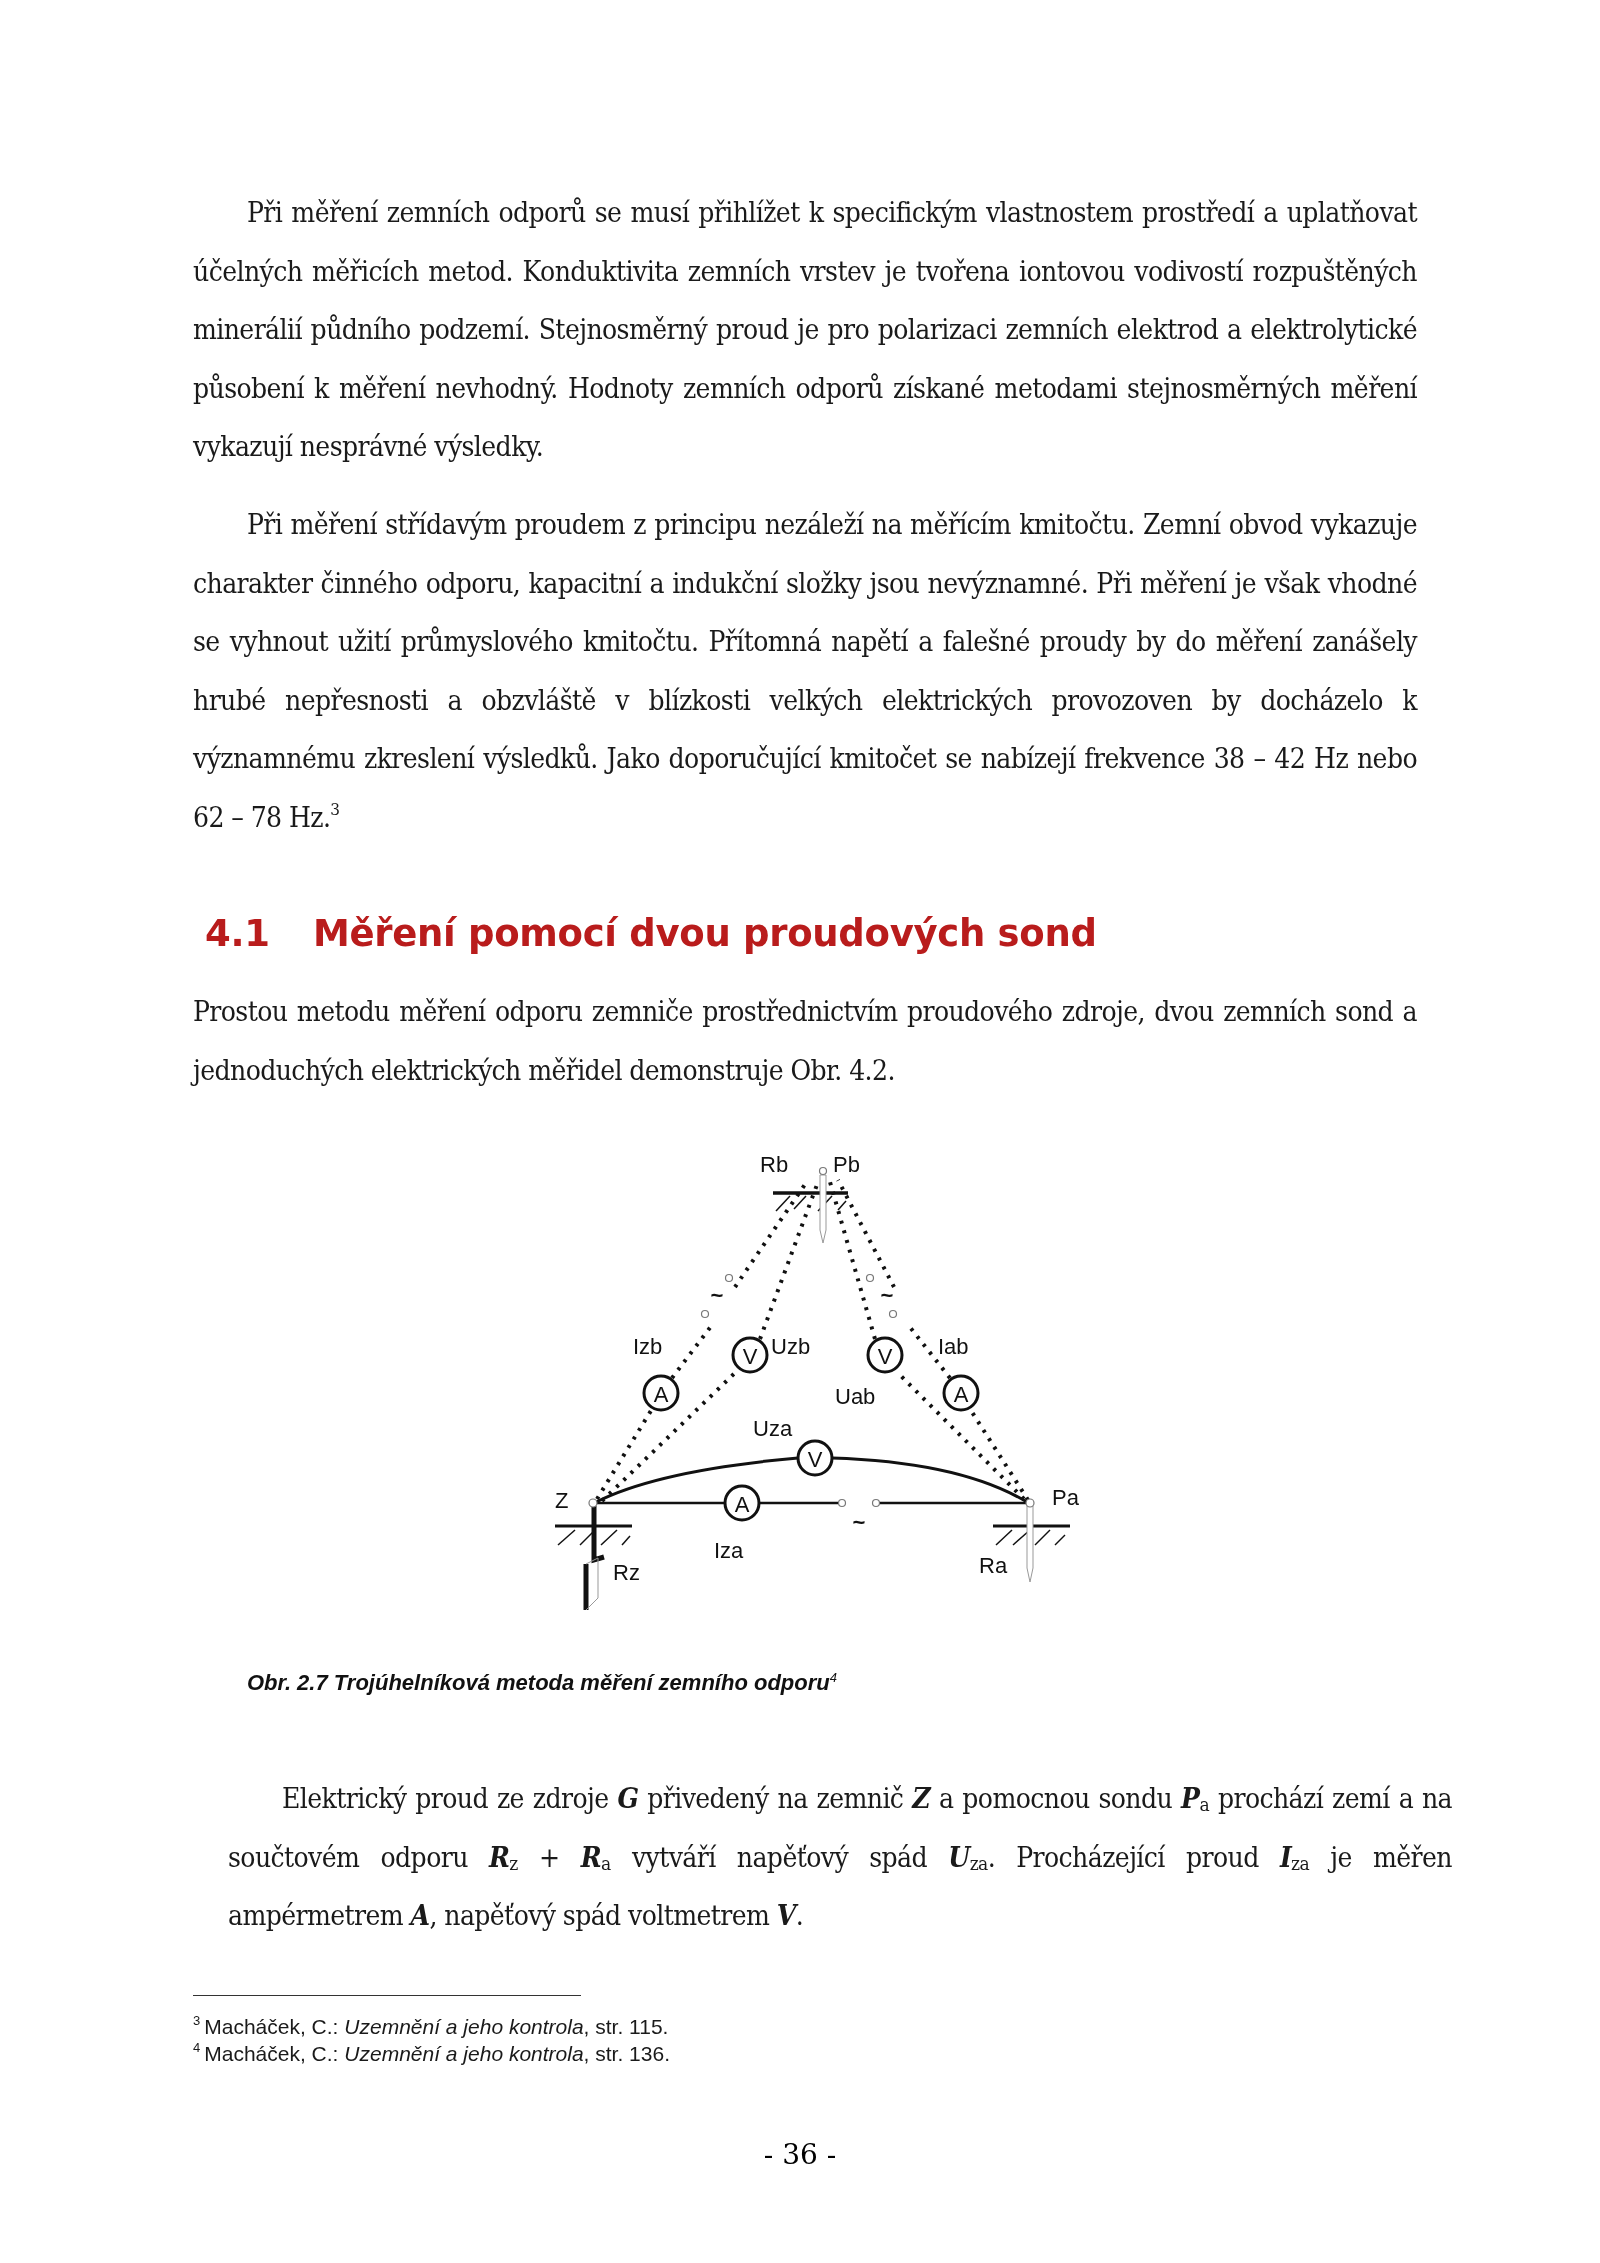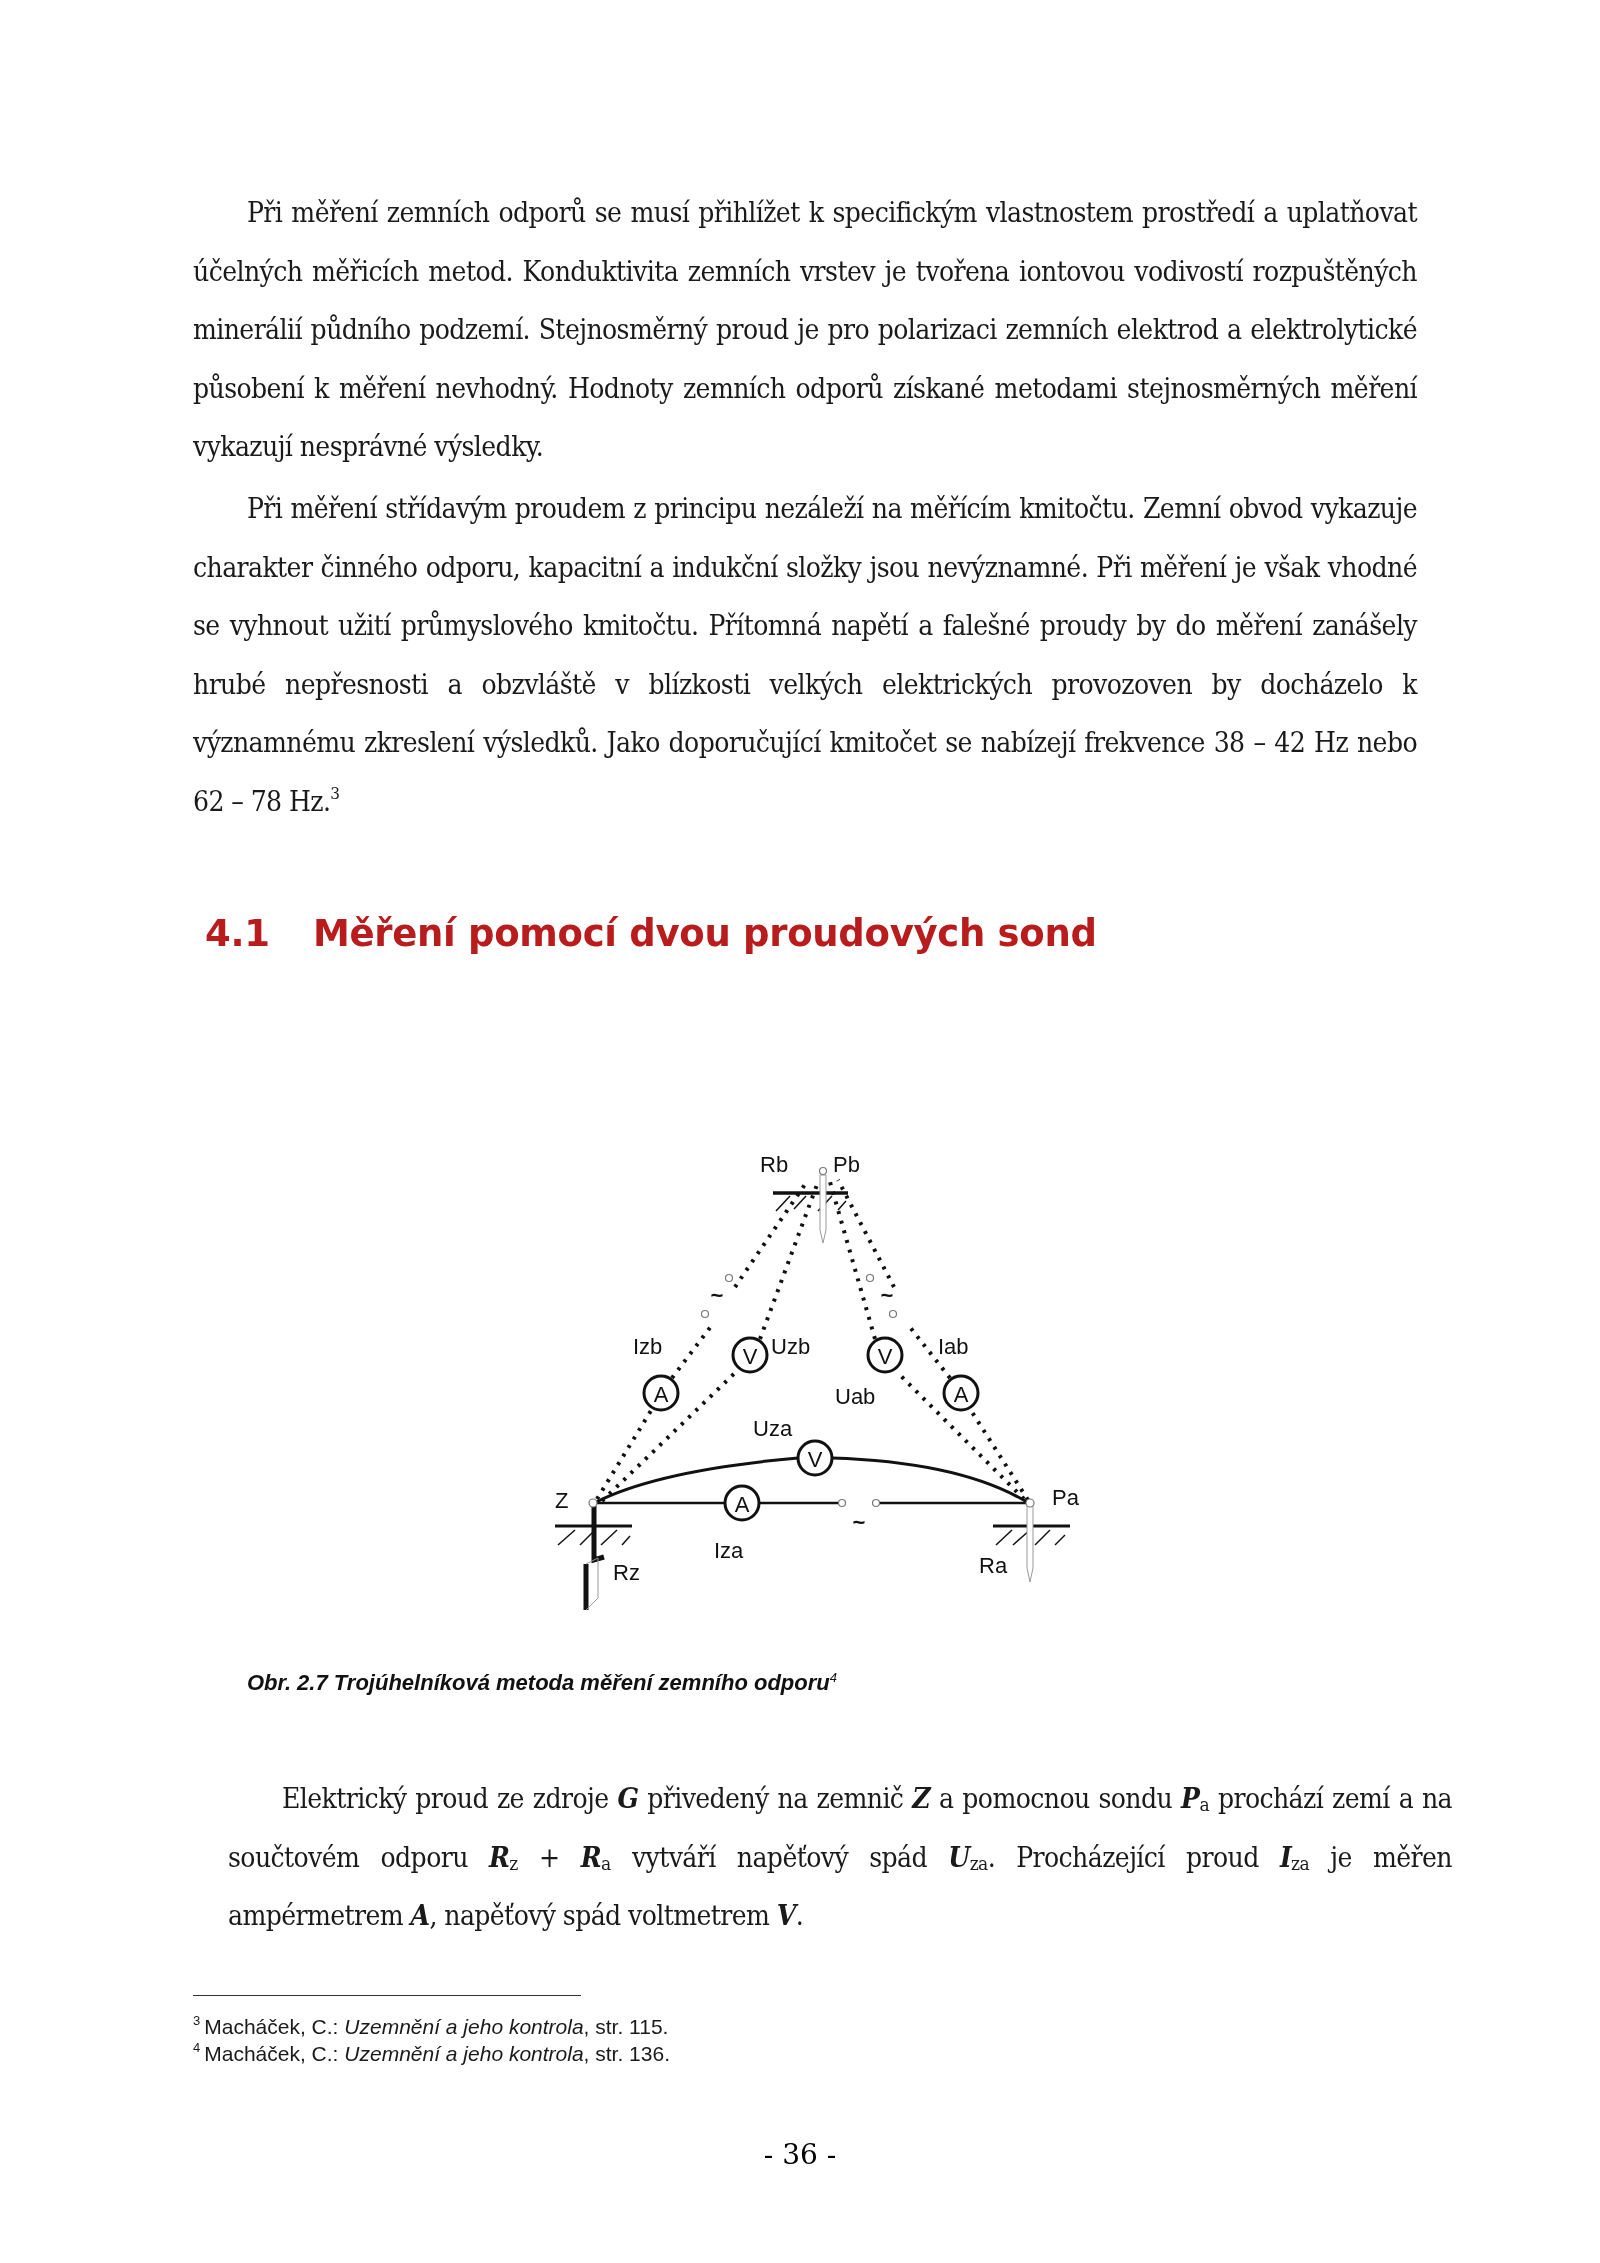--- a/index.html
+++ b/index.html
@@ -8,21 +8,21 @@
   .body-text {
     position: absolute; left: 193px; width: 1224px;
     font-family: "DejaVu Serif", "Liberation Serif", serif;
     font-size: 28px; line-height: 58.5px; color: #1a1a1a;
     text-align: justify; margin: 0;
     letter-spacing: -0.6px;
     font-stretch: condensed;
   }
   .indent { text-indent: 54px; }
   .p1 { top: 184px; }
-  .p2 { top: 480px; }
+  .p2 { top: 496px; }
   .heading {
     position: absolute; left: 193px; top: 900px; margin: 12px;
     font-family: "DejaVu Sans", "Liberation Sans", sans-serif;
     font-weight: bold; font-size: 37px; color: #b91c1c; letter-spacing: -0.3px;
   }
   .heading .num { display: inline-block; width: 108px; }
   .p3 { top: 983px; }
   .p4 { top: 1770px; margin-left: 35px; }
   .p4 b { font-style: italic; font-weight: bold; }
   .p4 sub { font-size: 19px; vertical-align: -3px; line-height: 0; }
@@ -61,20 +61,23 @@
   </p>
 
   <p class="body-text indent p2">
     <span>Při měření střídavým proudem z principu nezáleží na měřícím kmitočtu. Zemní obvod vykazuje charakter činného odporu, kapacitní a indukční složky jsou nevýznamné. Při měření je však vhodné se vyhnout užití průmyslového kmitočtu. Přítomná napětí a falešné proudy by do měření zanášely hrubé nepřesnosti a obzvláště v blízkosti velkých elektrických provozoven by docházelo k významnému zkreslení výsledků. Jako doporučující kmitočet se nabízejí frekvence 38 – 42 Hz nebo 62 – 78 Hz.</span><sup class="fnref">3</sup>
   </p>
 
   <h2 class="heading">
     <span class="num">4.1</span><span>Měření pomocí dvou proudových sond</span>
   </h2>
 
+  <p class="body-text p3">
+    <span>Prostou metodu měření odporu zemniče prostřednictvím proudového zdroje, dvou zemních sond a jednoduchých elektrických měřidel demonstruje Obr. 4.2.</span>
+  </p>
 
   <div class="figure">
     <svg width="1600" height="520" viewBox="0 1130 1600 520">
 
       <g stroke="#111" stroke-width="4" stroke-dasharray="3 7" fill="none">
         <line x1="597" y1="1499" x2="652" y2="1409"></line>
         <line x1="672" y1="1378" x2="712" y2="1325"></line>
         <line x1="735" y1="1287" x2="808" y2="1180"></line>
 
         <line x1="602" y1="1501" x2="738" y2="1370"></line>

